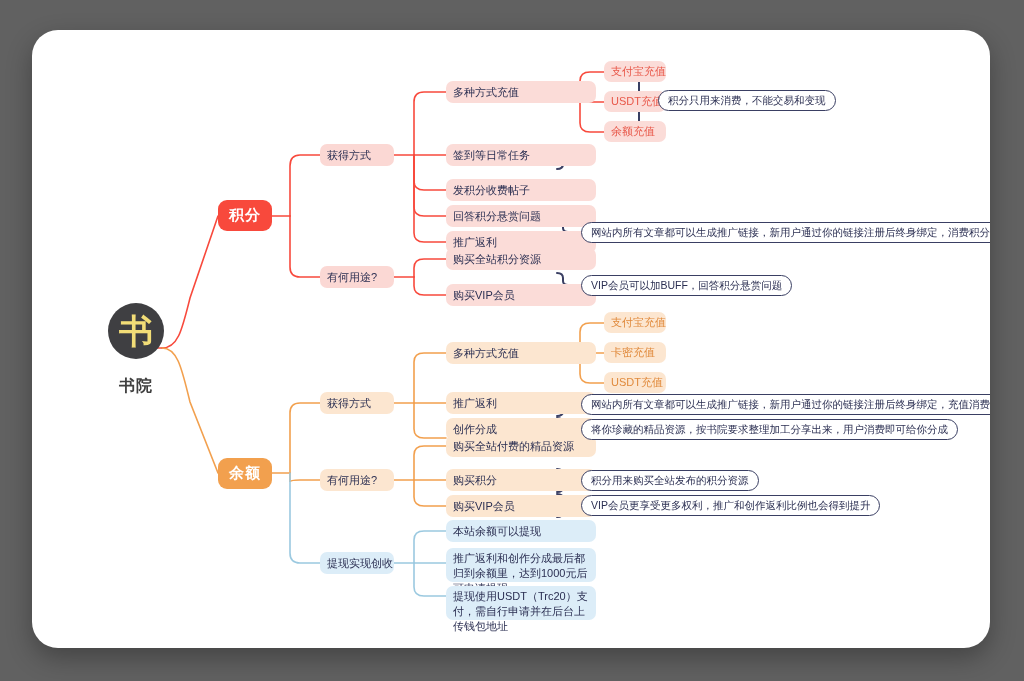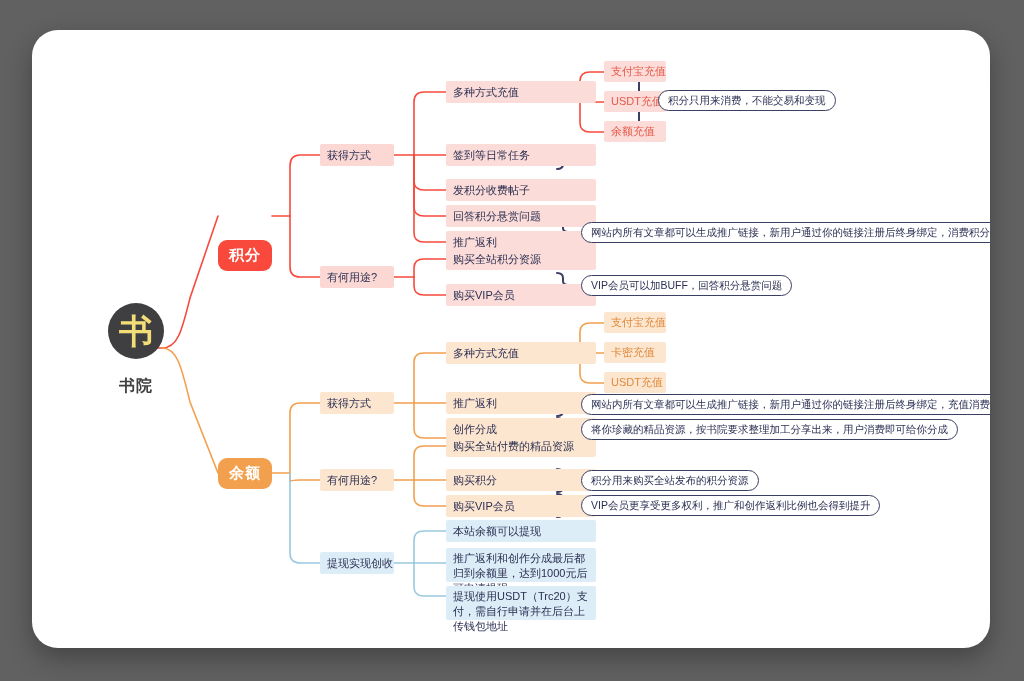--- a/index.html
+++ b/index.html
@@ -11,21 +11,21 @@
   #canvas{
     position:absolute;left:32px;top:30px;width:958px;height:618px;
     background:#ffffff;border-radius:26px;
     box-shadow:0 10px 26px rgba(0,0,0,.30);
     overflow:hidden;
   }
   #svg{position:absolute;left:0;top:0;width:958px;height:618px;}
   .node{
     position:absolute;box-sizing:border-box;
     display:flex;align-items:center;
-    color:#2b2f52;border-radius:2px;
+    color:#2b2f52;border-radius:7px;
     font-size:11px;line-height:1.35;
     padding:0 7px;white-space:nowrap;
   }
   .node.multiline{white-space:normal;align-items:center;padding-top:20px;padding-bottom:3px;}
   
   #root-node{
     position:absolute;left:44px;top:273px;width:120px;height:110px;
     display:flex;flex-direction:column;align-items:center;justify-content:flex-start;
   }
   #root-circle{
@@ -34,21 +34,21 @@
     color:#f2dd77;font-size:34px;font-weight:bold;line-height:1;
     font-family:"DejaVu Sans",sans-serif;
   }
   #root-label{margin-top:17px;font-size:16px;font-weight:bold;color:#404040;letter-spacing:1px;}
   
   .main-node{
     position:absolute;box-sizing:border-box;border-radius:9px;
     display:flex;align-items:center;justify-content:center;
     color:#ffffff;font-weight:bold;font-size:15px;letter-spacing:1px;
   }
-  #node-jifen{left:186px;top:170px;width:54px;height:31px;background:#F8493C;margin-top:40px;}
+  #node-jifen{left:186px;top:170px;width:54px;height:31px;background:#F8493C;}
   #node-yue{left:186px;top:428px;width:54px;height:31px;background:#F2A04E;align-items:center;}
   
   .pink{background:#FBD8D4;}
   .pink-soft{background:#FBDCD8;}
   .pink-lbl{color:#E8584A;}
   .orange{background:#FCE6D0;}
   .orange-lbl{color:#E08A3C;}
   .blue{background:#DCEDF8;}
   
   .ann{

